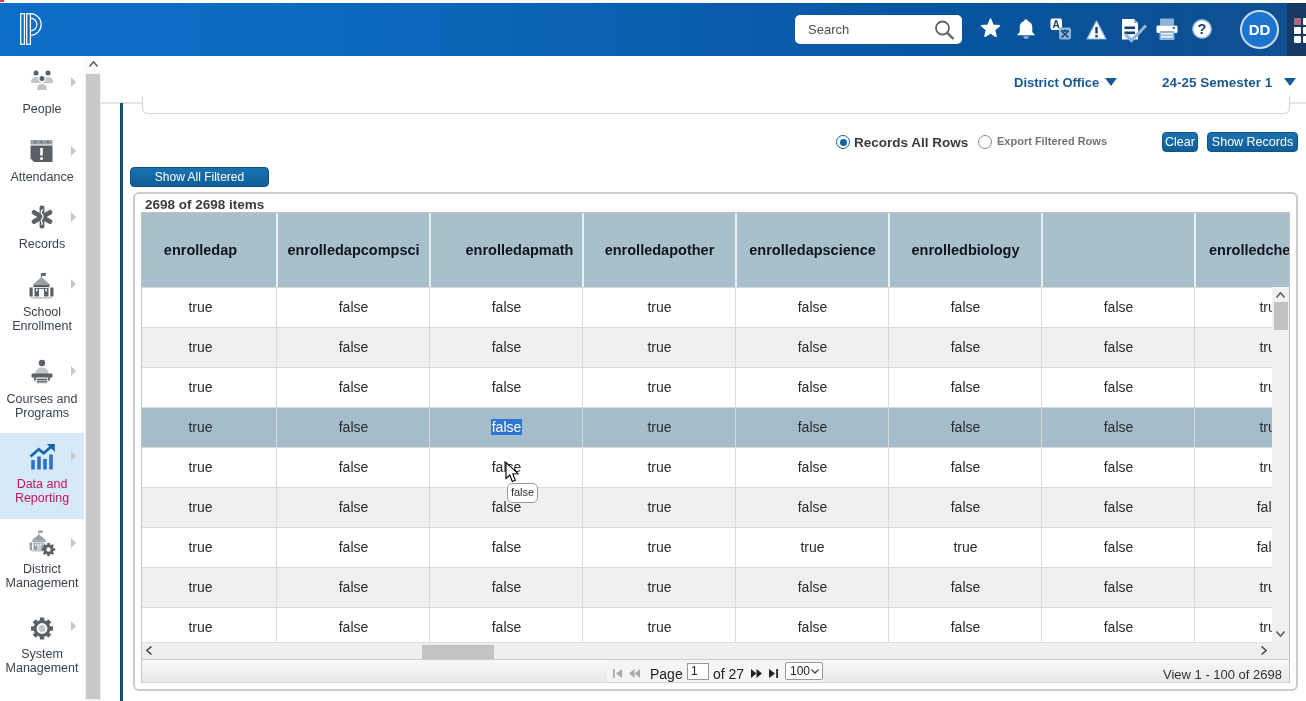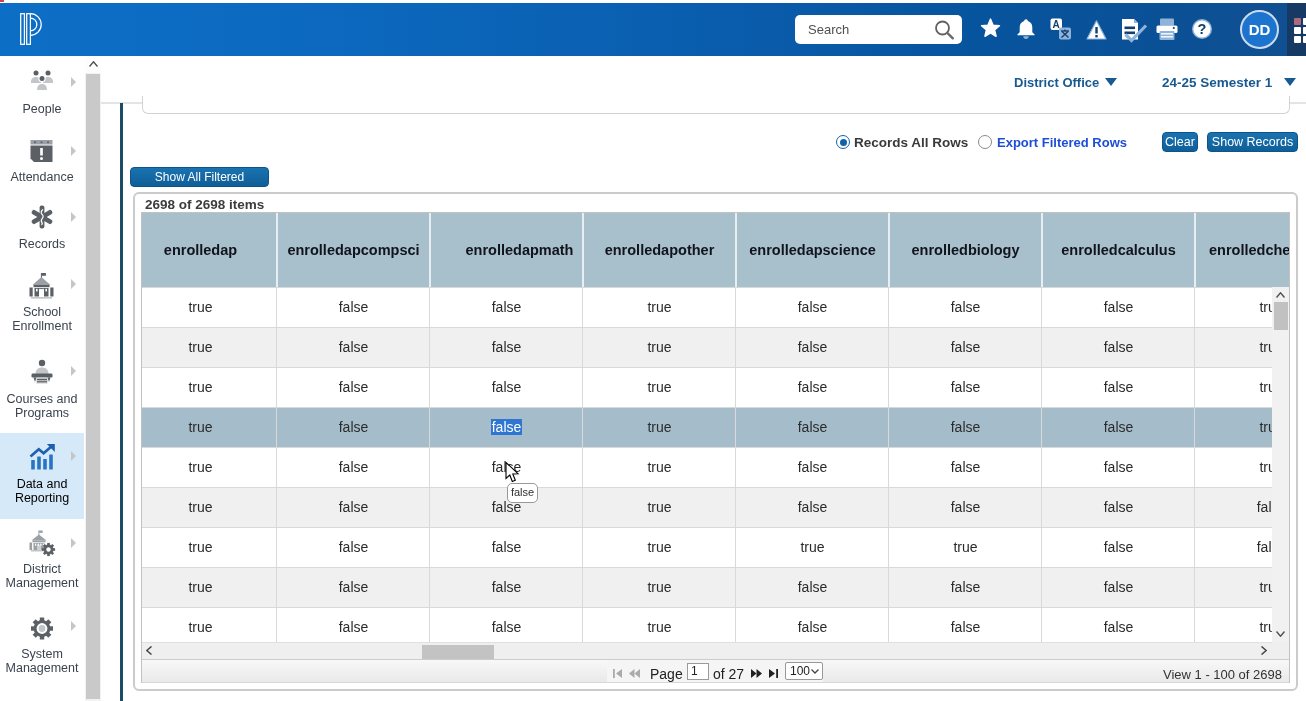--- a/index.html
+++ b/index.html
@@ -241,21 +241,21 @@
     <g fill="#2a73c4">
         <rect x="2.2" y="17" width="3.6" height="9.5" rx="0.5"></rect>
         <rect x="8.2" y="13.5" width="3.6" height="13" rx="0.5"></rect>
         <rect x="14.2" y="16" width="3.6" height="10.5" rx="0.5"></rect>
         <rect x="20.2" y="11.5" width="3.6" height="15" rx="0.5"></rect>
       </g>
     <path fill="none" stroke="#1b61ae" stroke-width="2.6" d="M1.5 13.5 L9.8 6.2 L14.6 10.2 L23.5 2.5"></path>
     <path fill="#1b61ae" d="M17.8 1 L25.8 1 L25.8 9 Z"></path>
   </svg>
   <div class="sb-arrow" style="left:71px; top:451px;"></div>
-  <div class="sb-label" style="top:477px; color:#000000;">Data and<br>Reporting</div>
+  <div class="sb-label" style="top:477px; color:#be185d;">Data and<br>Reporting</div>
 
   <svg class="abs" style="left:29px; top:530px;" width="27" height="27" viewBox="0 0 27 27">
     <rect x="9.4" y="0.5" width="0.9" height="5" fill="#9aa0a6"></rect>
       <rect x="10.1" y="0.5" width="3.6" height="2.4" fill="#9aa0a6"></rect>
     <path d="M2.5 10.5 L9.9 4.5 L17.5 10.5 Z" fill="#9aa0a6"></path>
     <rect x="3.5" y="10.5" width="13" height="1.8" fill="#9aa0a6"></rect>
     <path d="M4.5 13 L15.5 13 L15.5 20 L4.5 20 Z" fill="#9aa0a6"></path>
     <g fill="#fff">
         <rect x="6" y="13.6" width="1.3" height="2.2"></rect>
         <rect x="8.6" y="13.6" width="1.3" height="2.2"></rect>
@@ -310,41 +310,40 @@
   <div class="dtri" style="left:1105px; top:78px;"></div>
   <div class="sel" style="left:1162px; font-size:13.5px;">24-25 Semester 1</div>
   <div class="dtri" style="left:1284px; top:78px;"></div>
 
   <div id="filterbox"></div>
 
   <div class="radio" style="left:836px; top:135px; border:1.5px solid #1063a7;"></div>
   <div class="abs" style="left:840px; top:139px; width:7px; height:7px; border-radius:50%; background:#1063a7;"></div>
   <div class="abs" style="left:854px; top:135px; font-size:13.5px; font-weight:bold; color:#3a3a3a;">Records All Rows</div>
   <div class="radio" style="left:978px; top:135px; border:1.5px solid #8a8a8a;"></div>
-  <div class="abs" style="left:997px; top:135px; font-size:13px; font-weight:bold; color:#1d4ed8;">Export Filtered Rows</div>
+  <div class="abs" style="left:997px; top:135px; font-size:11px; font-weight:bold; color:#737373;">Export Filtered Rows</div>
   <div class="btn" style="left:1162px; top:132px; width:36px; height:20px; line-height:19px;">Clear</div>
   <div class="btn" style="left:1207px; top:132px; width:91px; height:20px; line-height:19px;">Show Records</div>
   <div class="btn" style="left:130px; top:167px; width:139px; height:20px; line-height:19px; font-size:12px;">Show All Filtered Records</div>
 
   <div id="panel"></div>
   <div class="abs" style="left:141px; top:212px; width:1149px; height:471px; border:1px solid #c2c2c2;"></div>
   <div id="items-label">2698 of 2698 items</div>
   <div id="thead" style="overflow:hidden;">
     <div class="th" style="left:-18px; width:153px;">enrolledap</div>
     <div class="th" style="left:135px; width:153px;">enrolledapcompsci</div>
     <div class="thsep" style="left:134px;"></div>
     <div class="th" style="left:288px; width:179px;">enrolledapmath</div>
     <div class="thsep" style="left:287px;"></div>
     <div class="th" style="left:441px; width:153px;">enrolledapother</div>
     <div class="thsep" style="left:440px;"></div>
     <div class="th" style="left:594px; width:153px;">enrolledapscience</div>
     <div class="thsep" style="left:593px;"></div>
     <div class="th" style="left:747px; width:153px;">enrolledbiology</div>
     <div class="thsep" style="left:746px;"></div>
-    <div class="th" style="left:900px; width:153px;">enrolledcalculus</div>
     <div class="thsep" style="left:899px;"></div>
     <div class="th" style="left:1053px; width:153px;">enrolledchemistry</div>
     <div class="thsep" style="left:1052px;"></div>
   </div>
   <div id="tbody">
     <div class="row " style="top:0px;">
         <div class="cell" style="left:-18px; width:153px;">true</div>
         <div class="cell" style="left:135px; width:153px;">false</div>
         <div class="csep" style="left:134px;"></div>
         <div class="cell" style="left:288px; width:153px;">false</div>

